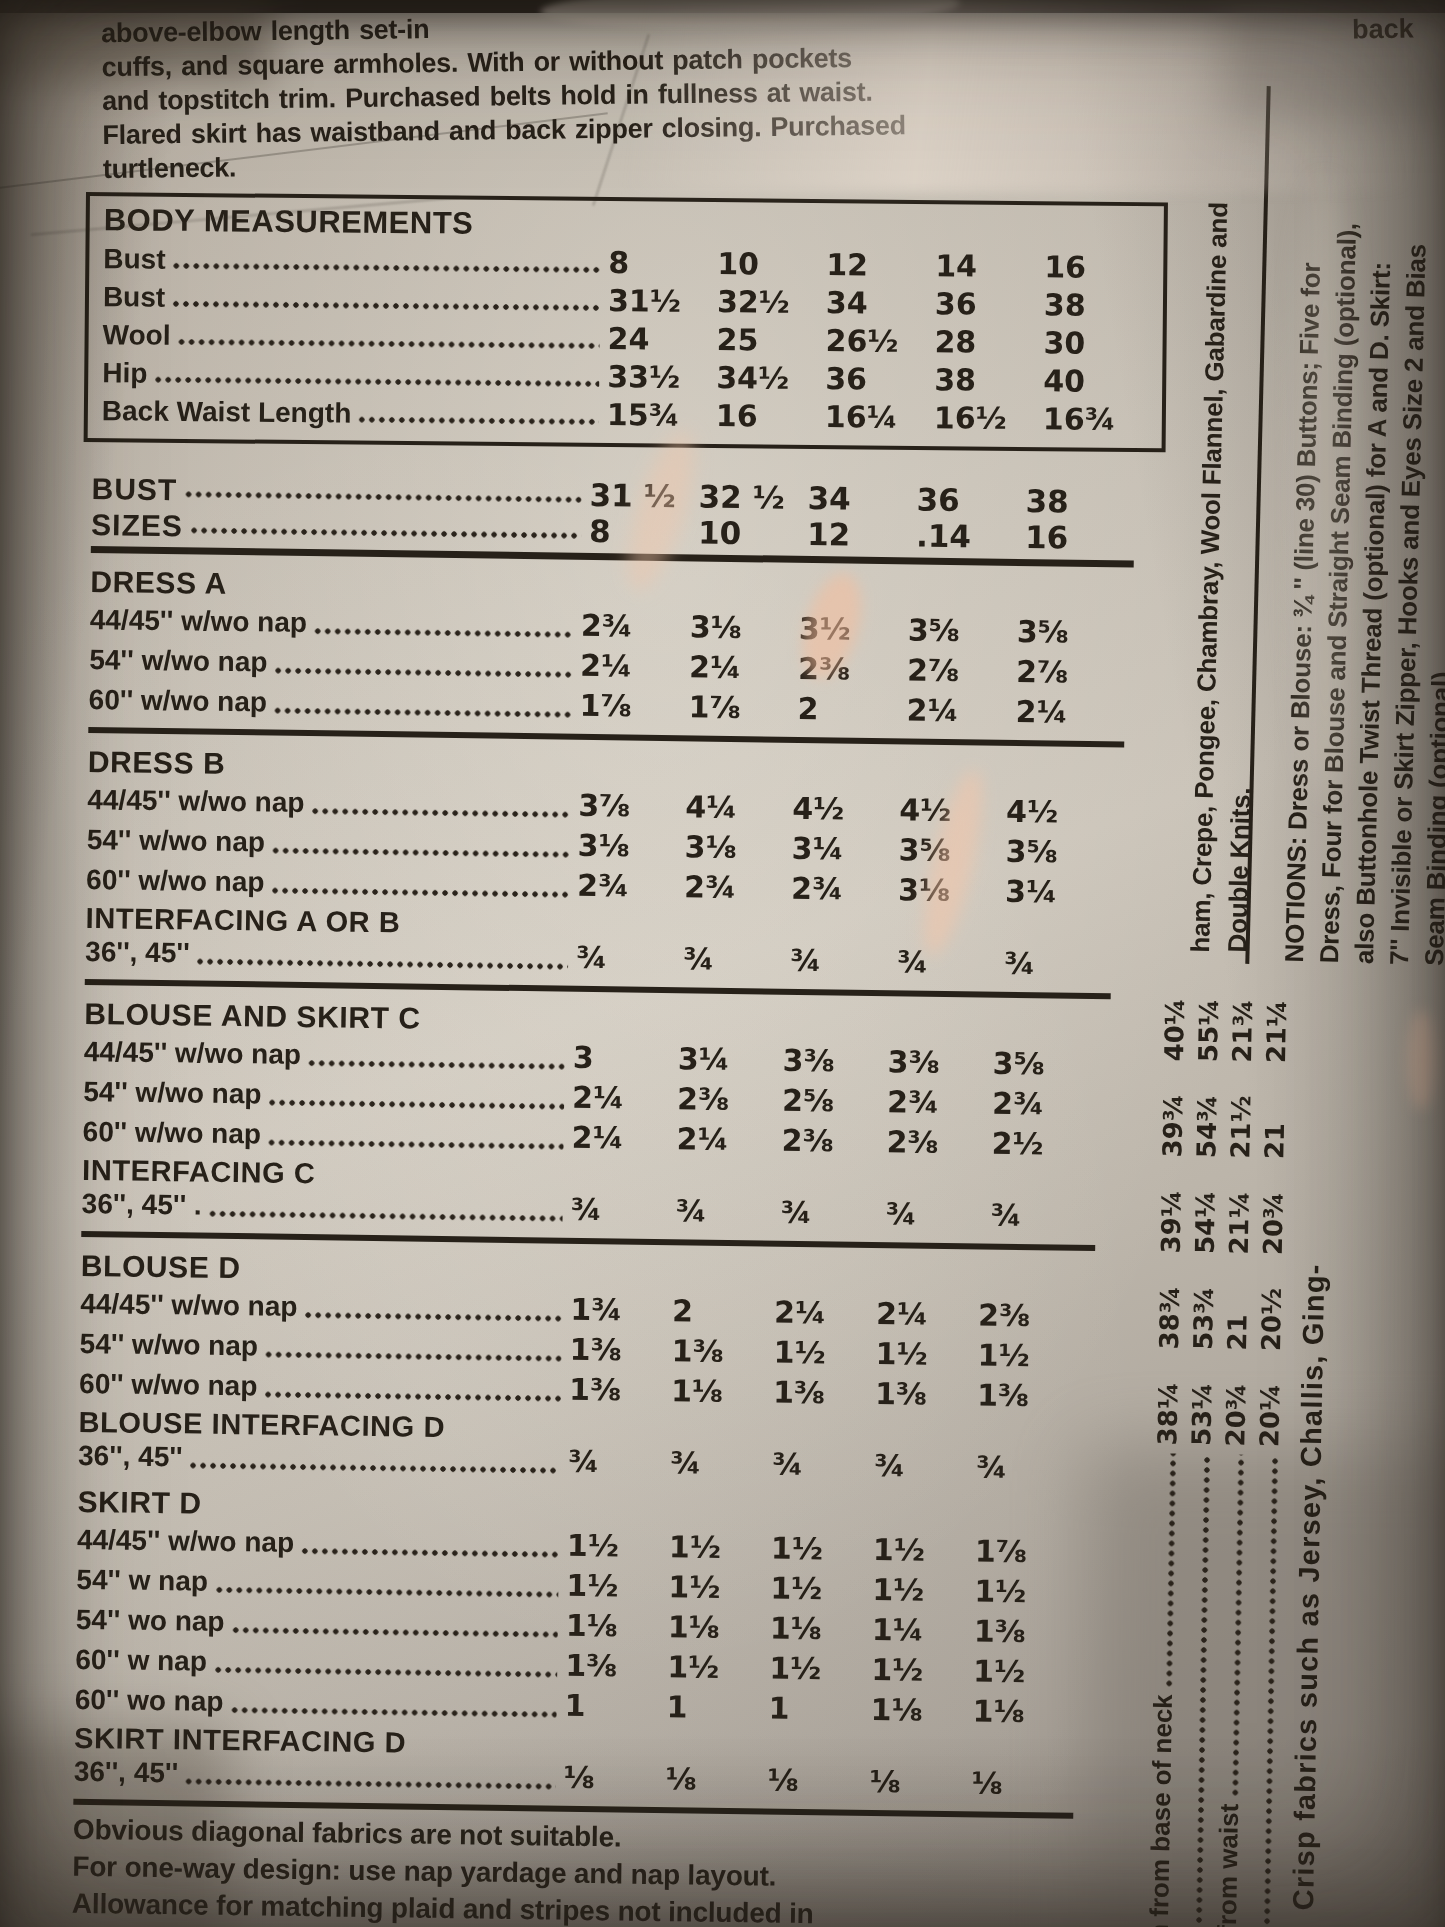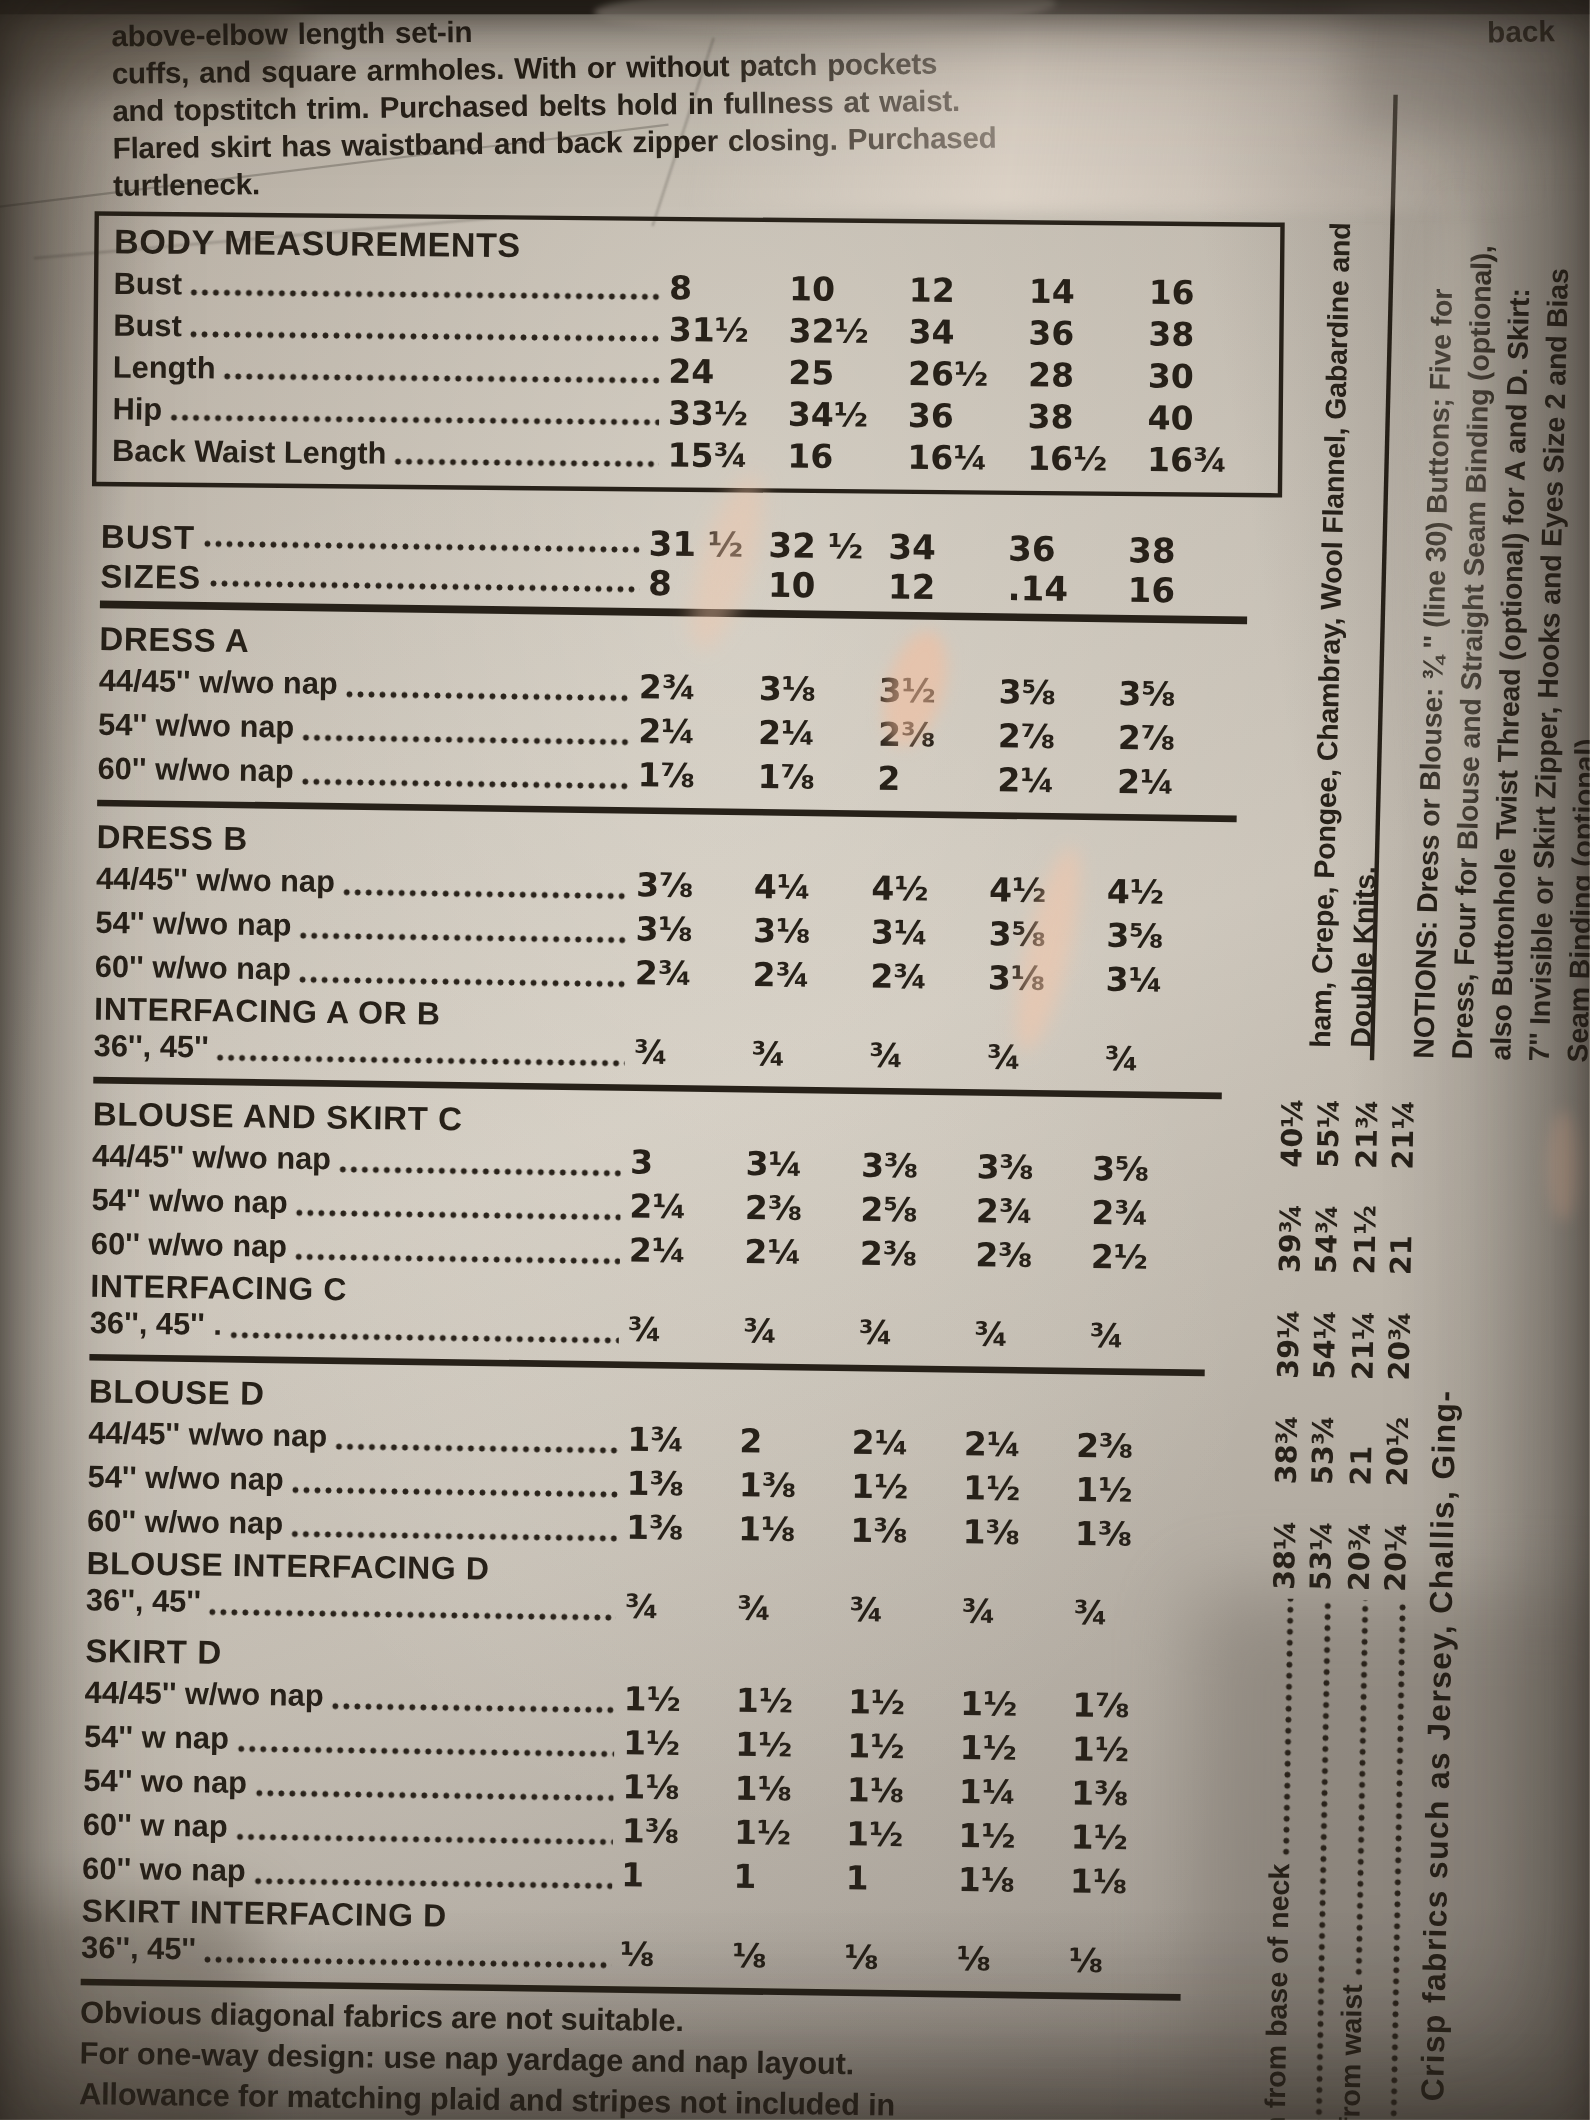--- a/index.html
+++ b/index.html
@@ -142,21 +142,21 @@
           <span class="dots"></span>
           <span class="vals">
             <span class="val">31½</span>
             <span class="val">32½</span>
             <span class="val">34</span>
             <span class="val">36</span>
             <span class="val">38</span>
           </span>
         </div>
         <div class="trow">
-          <span class="lbl">Length</span>
+          <span class="lbl">Wool</span>
           <span class="dots"></span>
           <span class="vals">
             <span class="val">24</span>
             <span class="val">25</span>
             <span class="val">26½</span>
             <span class="val">28</span>
             <span class="val">30</span>
           </span>
         </div>
         <div class="trow">

